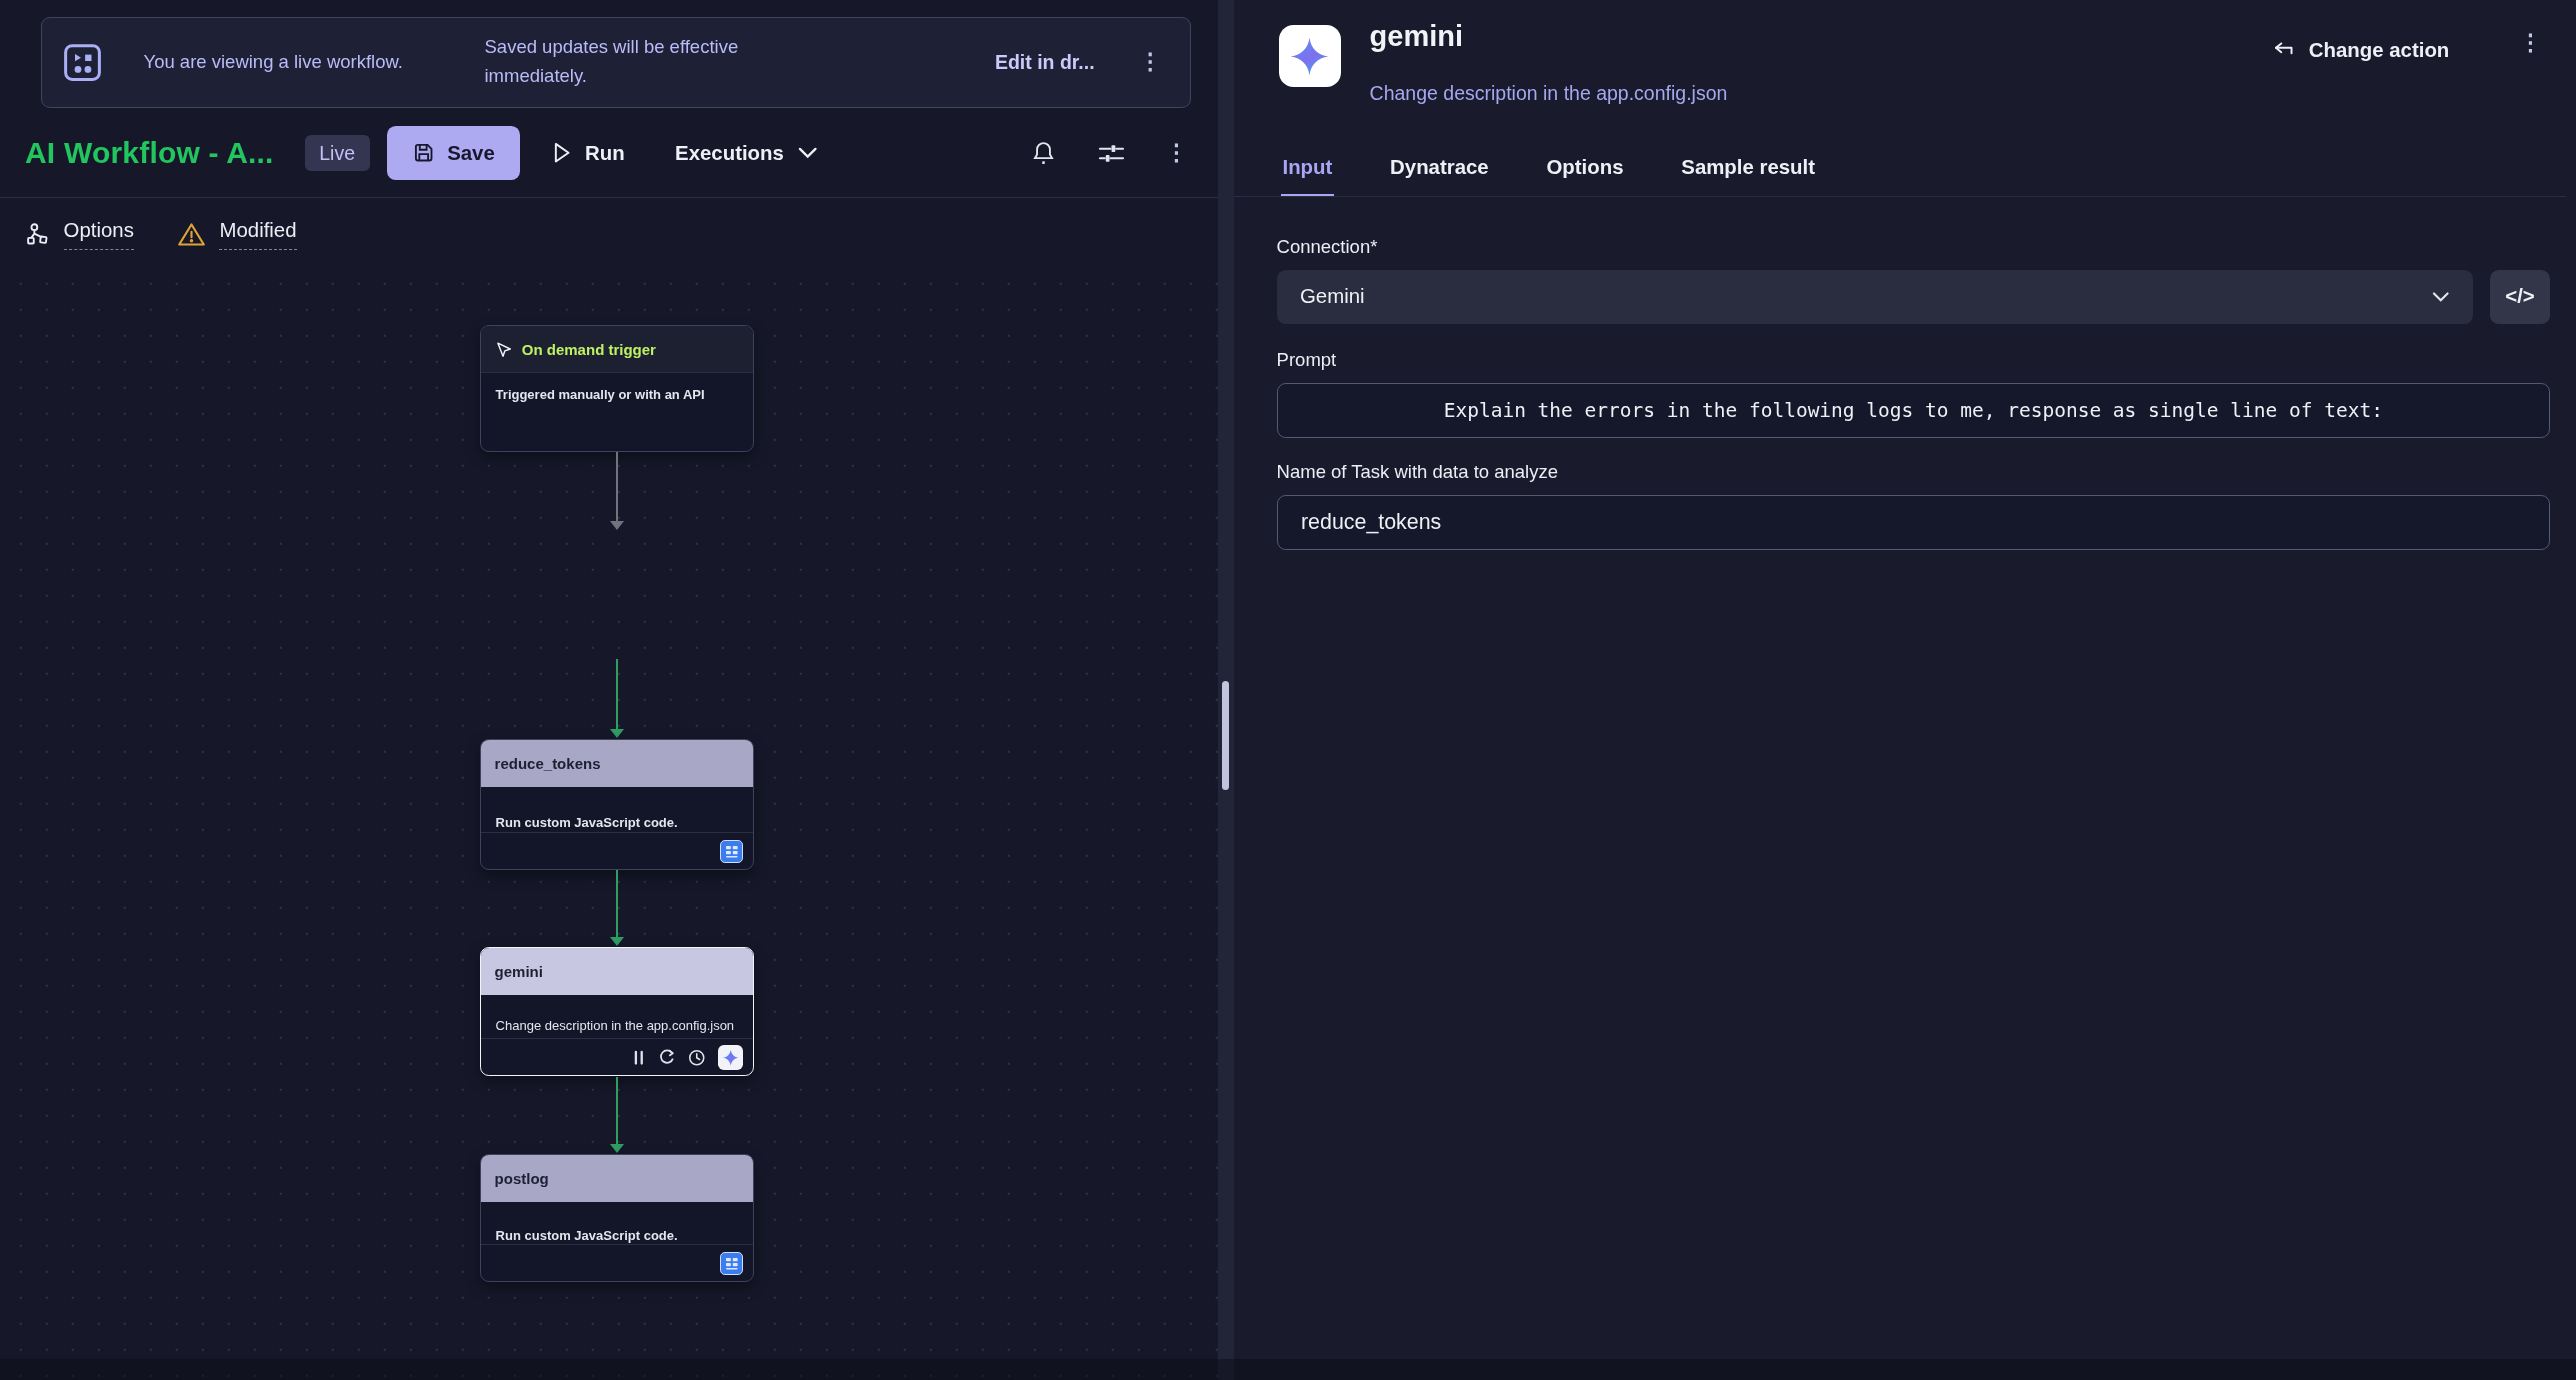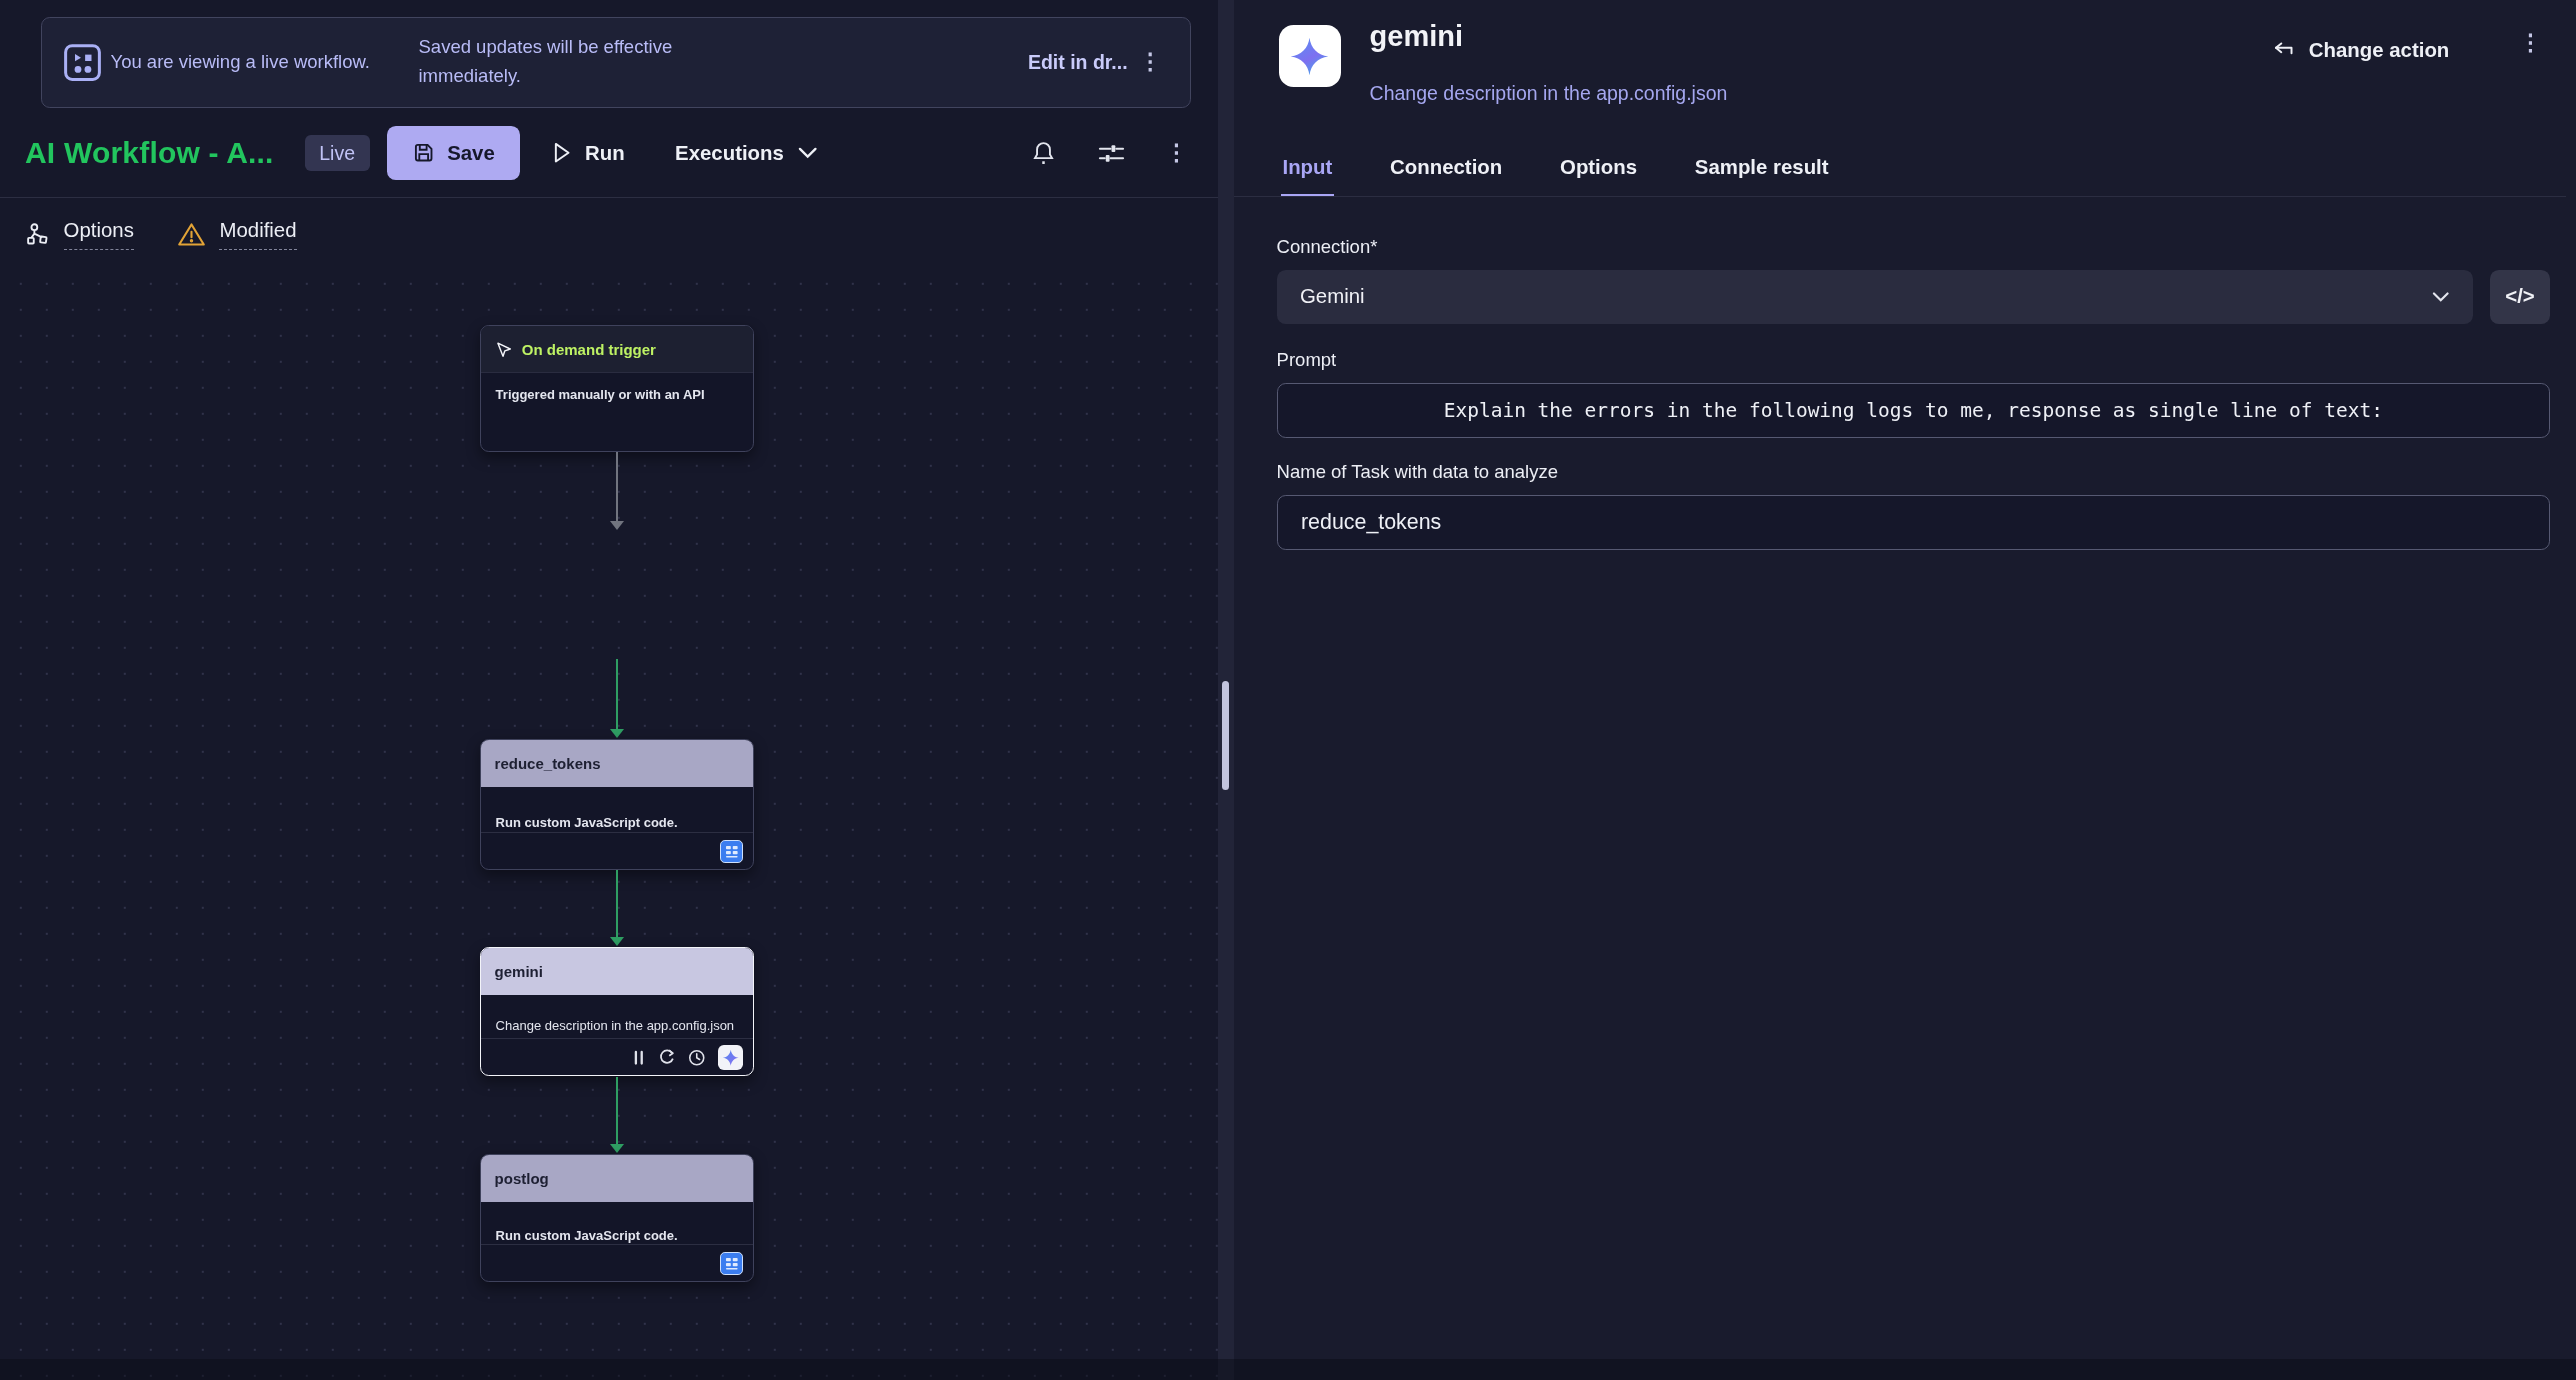--- a/index.html
+++ b/index.html
@@ -10,21 +10,21 @@
     display:flex;
   }
   svg { display:block; }
 
   
   .left { width:1218px; height:100%; display:flex; flex-direction:column; background:#16182a; position:relative; }
 
   .banner {
     margin:16.5px 27px 0 41px; height:91px; border-radius:8.8px;
     background:#1e2136; border:1px solid #41445e;
-    display:flex; align-items:center; padding:0 23.4px 0 17.5px; gap:6px;
+    display:flex; align-items:center; padding:0 23.4px 0 17.5px; gap:39px;
   }
   .banner-text { font-size:18.5px; line-height:1.55; color:#b9bcf7; font-weight:400; }
   .banner-text.b1 { width:302px; }
   .banner-text.b2 { width:350px; }
   .banner-edit { margin-left:auto; font-size:19.5px; font-weight:700; color:#c9cbfa; cursor:pointer; white-space:nowrap; }
   .kebab { width:33px; height:33px; display:flex; align-items:center; justify-content:center;
            font-size:22.4px; color:#c5c7e6; font-weight:700; border-radius:5.8px; cursor:pointer; letter-spacing:0; line-height:1; }
 
   .title-row { display:flex; align-items:center; margin:15.6px 25px 0 25px; height:60px; }
   .wf-title { font-size:30px; font-weight:700; color:#22c55e; letter-spacing:0.2px; white-space:nowrap; }
@@ -344,21 +344,21 @@
           <path d="M3 8 H19 V13.5"></path>
         </svg>
       </span>
       <span>Change action</span>
     </button>
     <div class="kebab panel-kebab">⋮</div>
   </div>
 
   <div class="panel-tabs">
     <div class="ptab active">Input</div>
-    <div class="ptab">Connection</div>
+    <div class="ptab">Dynatrace</div>
     <div class="ptab">Options</div>
     <div class="ptab">Sample result</div>
   </div>
 
   <div class="panel-content">
 
     <div class="field-label">Connection*</div>
     <div class="conn-row">
       <div class="select-box" role="combobox">
         <span>Gemini</span>

